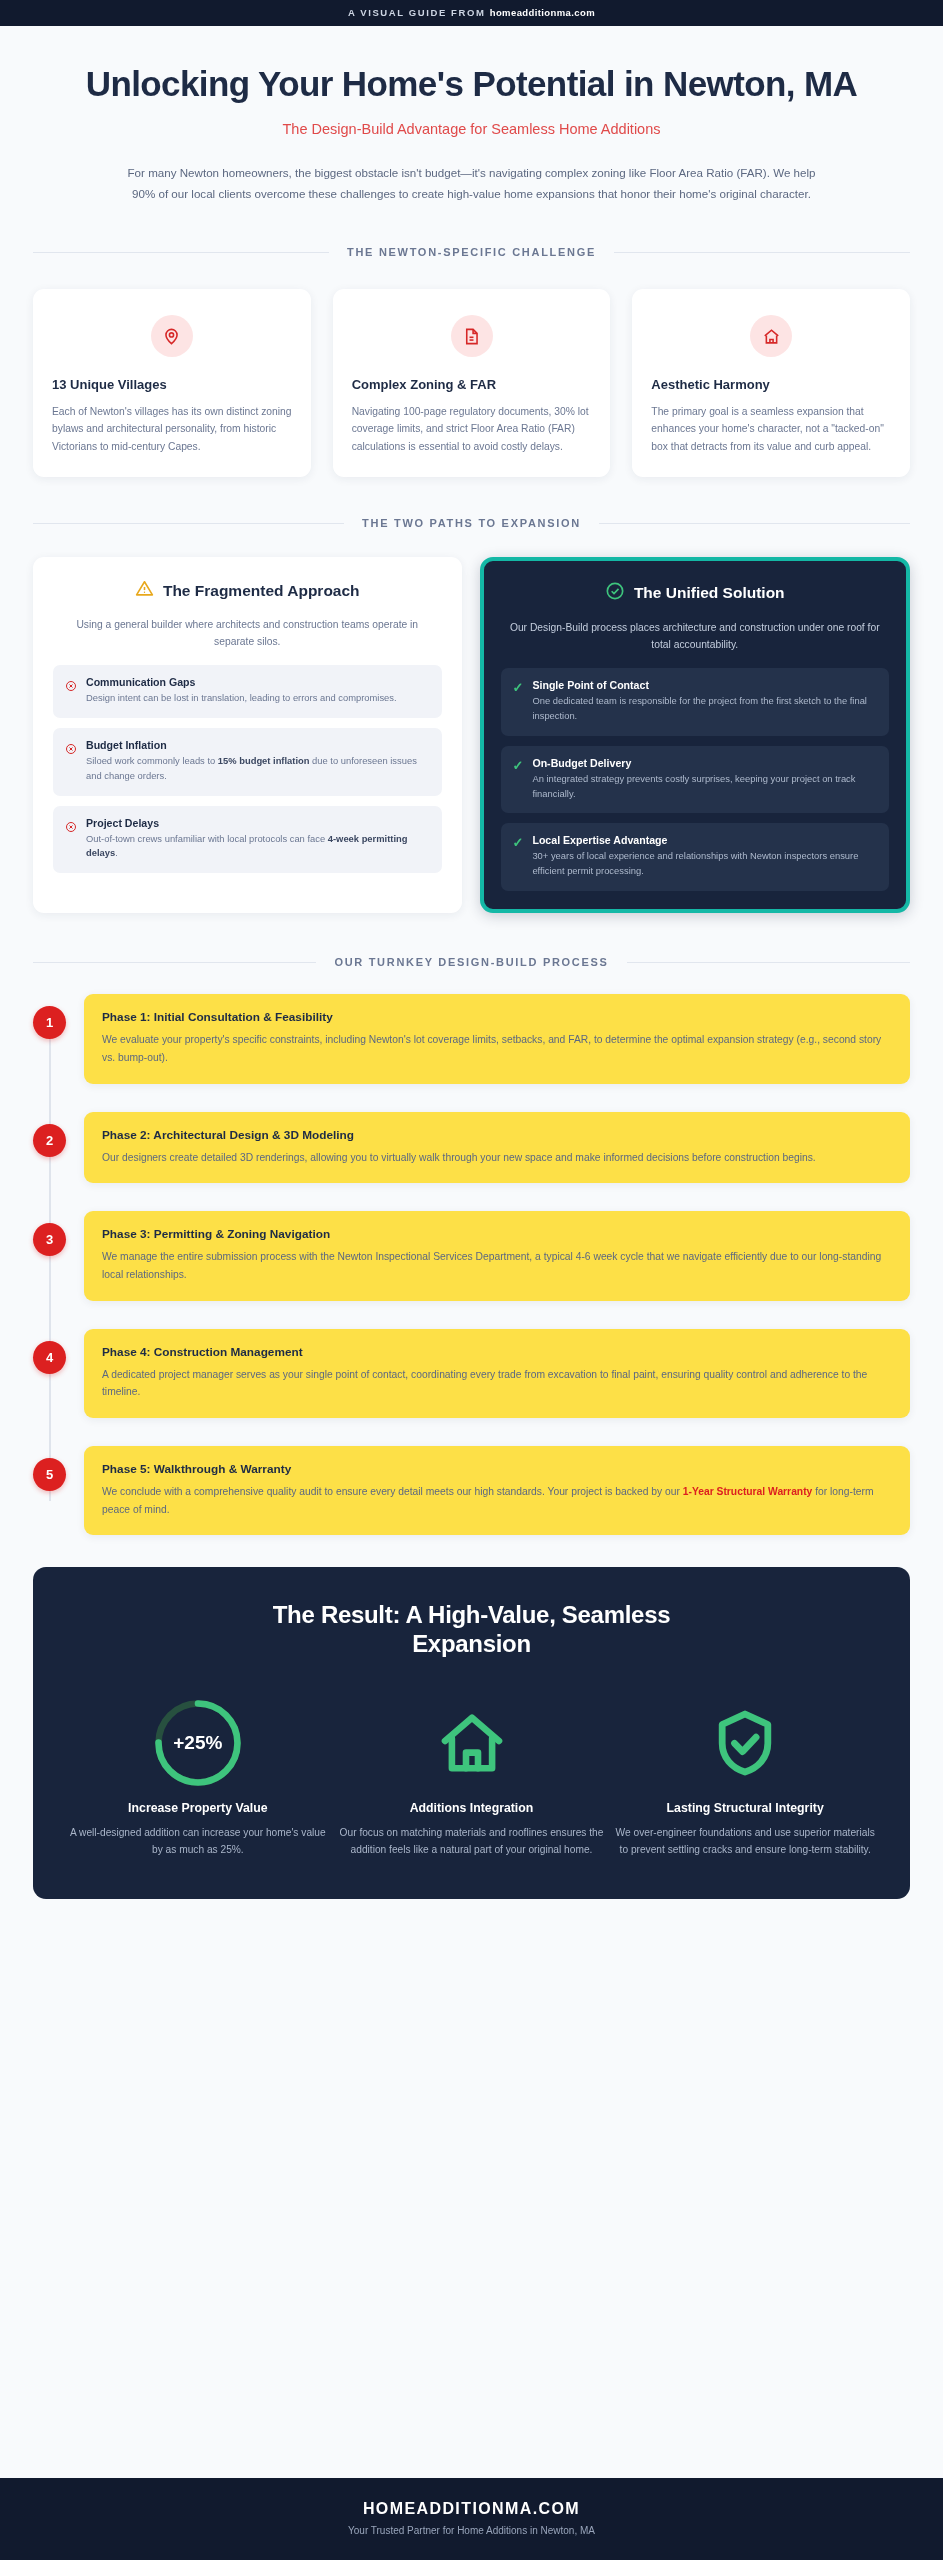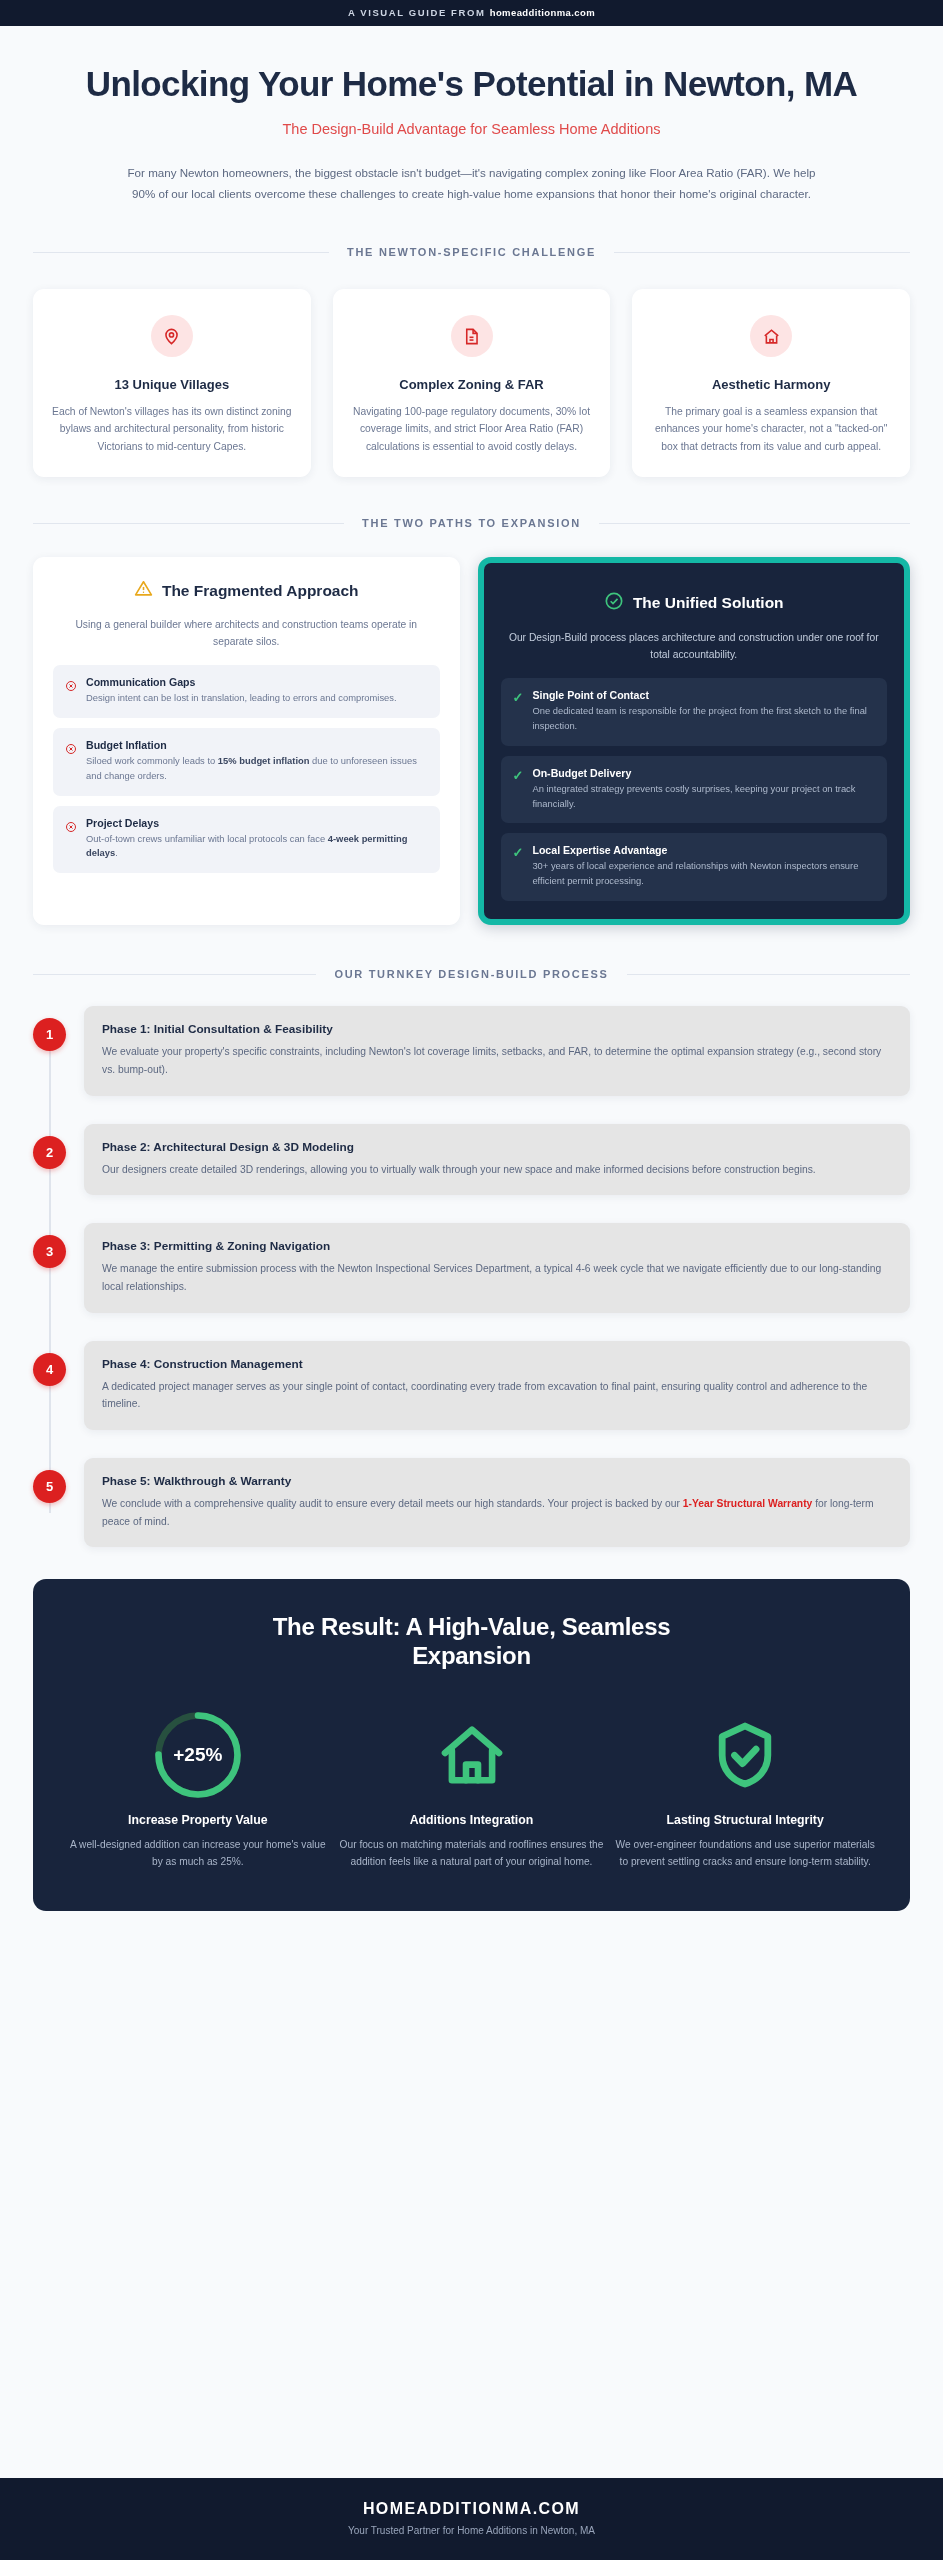--- a/index.html
+++ b/index.html
@@ -73,21 +73,21 @@
   .challenge-wrap {
     display: flex;
     gap: 22px;
     padding: 31px 33px 0;
   }
   .ch-card {
     flex: 1;
     background: #ffffff;
     border-radius: 11px;
     padding: 26px 19px 22px;
-    text-align: center;
+    text-align: left;
     box-shadow: 0 2px 10px rgba(30,43,69,0.07);
   }
   .ch-icon {
     width: 42px; height: 42px;
     margin: 0 auto 20px;
     border-radius: 50%;
     background: #fde4e4;
     display: flex; align-items: center; justify-content: center;
   }
   .ch-icon svg { width: 19px; height: 19px; stroke: #d62828; fill: none; stroke-width: 2; }
@@ -129,24 +129,24 @@
   .row-item:last-child { margin-bottom: 0; }
   .row-item .bullet { flex: 0 0 auto; margin-top: 2px; }
   .row-item .bullet svg { width: 12px; height: 12px; }
   .row-item .ri-title { font-size: 10.6px; font-weight: 800; color: #1e2b45; margin-bottom: 3px; }
   .row-item .ri-body { font-size: 9.4px; line-height: 1.58; color: #6b7792; }
   .row-item .ri-body b { color: #3b4761; font-weight: 800; }
 
   
   .path-card.unified {
     background: #18243c;
-    border: 6px solid #14b8a6;
+    border: 4px solid #14b8a6;
     border-radius: 13px;
     box-shadow: 0 3px 14px rgba(30,43,69,0.22);
-    padding: 28px 17px 18px;
+    padding: 20px 17px 18px;
   }
   .path-card.unified .ht { color: #ffffff; }
   .path-card.unified .path-sub { color: #c3cddd; }
   .path-card.unified .row-item { background: #24324b; }
   .path-card.unified .ri-title { color: #ffffff; }
   .path-card.unified .ri-body { color: #aebacd; }
   .check-mark { color: #3ec47d; font-size: 13px; font-weight: 800; line-height: 1; }
 
   
   .process-wrap { padding: 26px 33px 0; position: relative; }
@@ -168,21 +168,21 @@
     background: #dc2020;
     color: #ffffff;
     display: flex; align-items: center; justify-content: center;
     font-size: 13px; font-weight: 800;
     margin-top: 12px;
     z-index: 2;
     box-shadow: 0 2px 5px rgba(220,32,32,0.3);
   }
   .phase-card {
     flex: 1;
-    background: #e5e5e5;
+    background: #fde047;
     border-radius: 9px;
     padding: 16px 18px 17px;
     box-shadow: 0 2px 9px rgba(30,43,69,0.07);
   }
   .phase-title { font-size: 11.8px; font-weight: 800; color: #1e2b45; margin-bottom: 7px; }
   .phase-body { font-size: 10.3px; line-height: 1.72; color: #5c6881; }
   .phase-body b { color: #dc2020; font-weight: 800; }
 
   
   .result-wrap { padding: 32px 33px 16px; }

